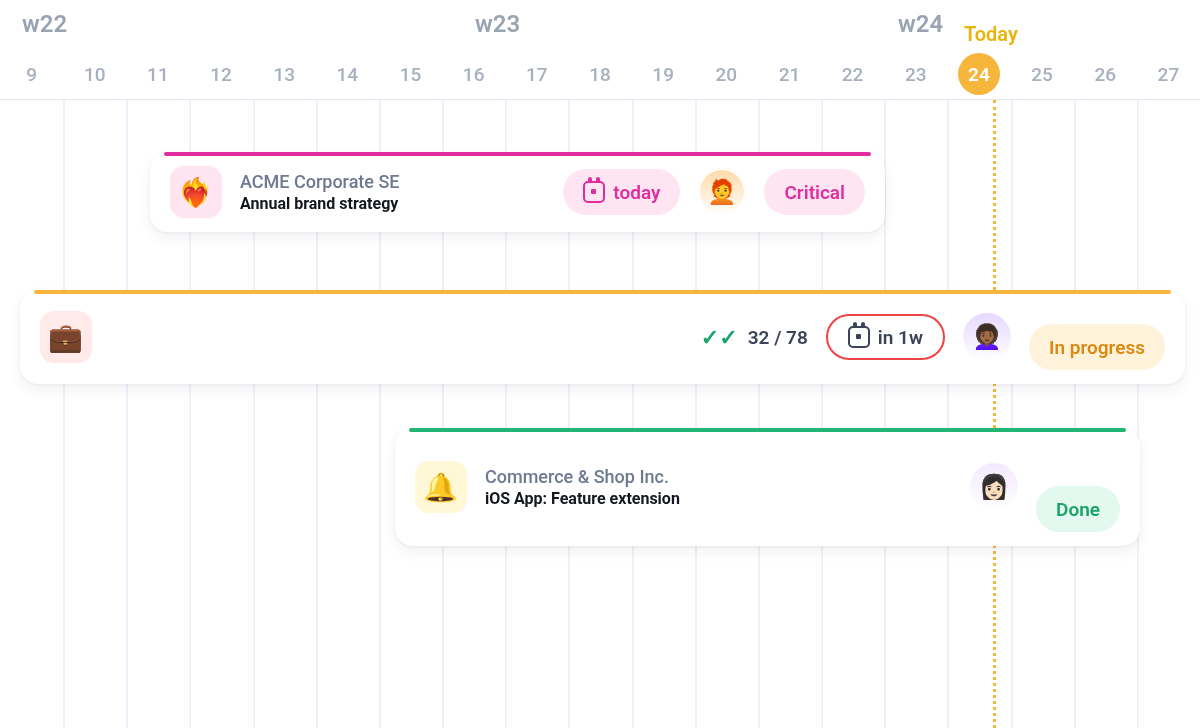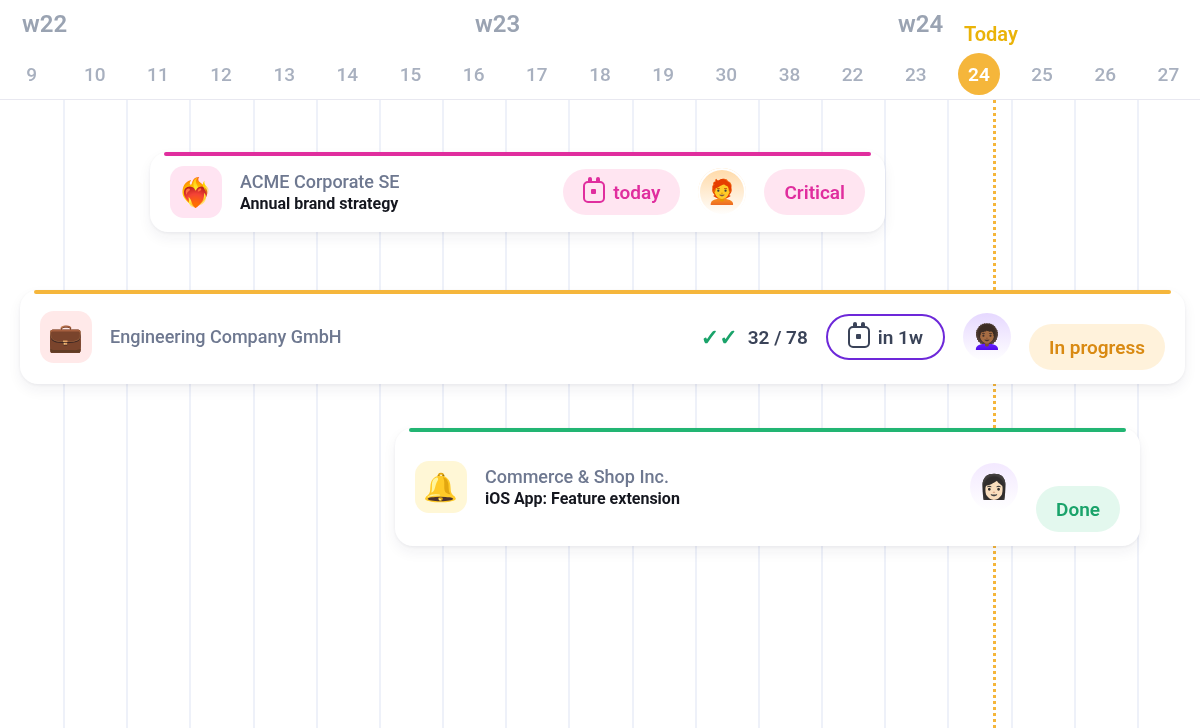--- a/index.html
+++ b/index.html
@@ -146,21 +146,21 @@
     height: 46px;
     padding: 0 20px;
     border-radius: 23px;
     font-size: 19px;
     font-weight: 600;
   }
   .pill-pink   { background: #ffe5f1; color: #e02e9e; }
   .pill-amber  { background: #fff2db; color: #d98a12; margin-top: 20px; }
   .pill-green  { background: #e3f8ee; color: #1aa36a; margin-top: 44px; }
   .pill-outline {
-    border: 2px solid #6d28d9;
+    border: 2px solid #ef4444;
     color: #3a4358;
     background: #fff;
   }
 
   .progress-text {
     font-size: 19px;
     font-weight: 600;
     color: #3a4358;
     display: inline-flex;
     align-items: center;
@@ -218,22 +218,22 @@
       <div class="day-cell">10</div>
       <div class="day-cell">11</div>
       <div class="day-cell">12</div>
       <div class="day-cell">13</div>
       <div class="day-cell">14</div>
       <div class="day-cell">15</div>
       <div class="day-cell">16</div>
       <div class="day-cell">17</div>
       <div class="day-cell">18</div>
       <div class="day-cell">19</div>
-      <div class="day-cell">30</div>
-      <div class="day-cell">38</div>
+      <div class="day-cell">20</div>
+      <div class="day-cell">21</div>
       <div class="day-cell">22</div>
       <div class="day-cell">23</div>
       <div class="day-cell today"><span class="today-circle">24</span></div>
       <div class="day-cell">25</div>
       <div class="day-cell">26</div>
       <div class="day-cell">27</div>
     </div>
 </div>
 
 <div class="timeline-body">
@@ -274,21 +274,20 @@
     </div>
     <div class="avatar avatar-a">🧑‍🦰</div>
     <div class="pill pill-pink">
       <span>Critical</span>
     </div>
   </div>
 
   <div class="card card-brief" style="top:190px; left:20px; width:1165px;">
     <div class="project-icon icon-brief">💼</div>
     <div class="card-text">
-      <div class="client-name">Engineering Company GmbH</div>
     </div>
     <div class="spacer"></div>
     <div class="progress-text">
       <span class="check-icon">✓✓</span>
       <span>32 / 78</span>
     </div>
     <div class="pill pill-outline">
       <span class="cal-icon">
           <span class="cal-dot"></span>
         </span>

